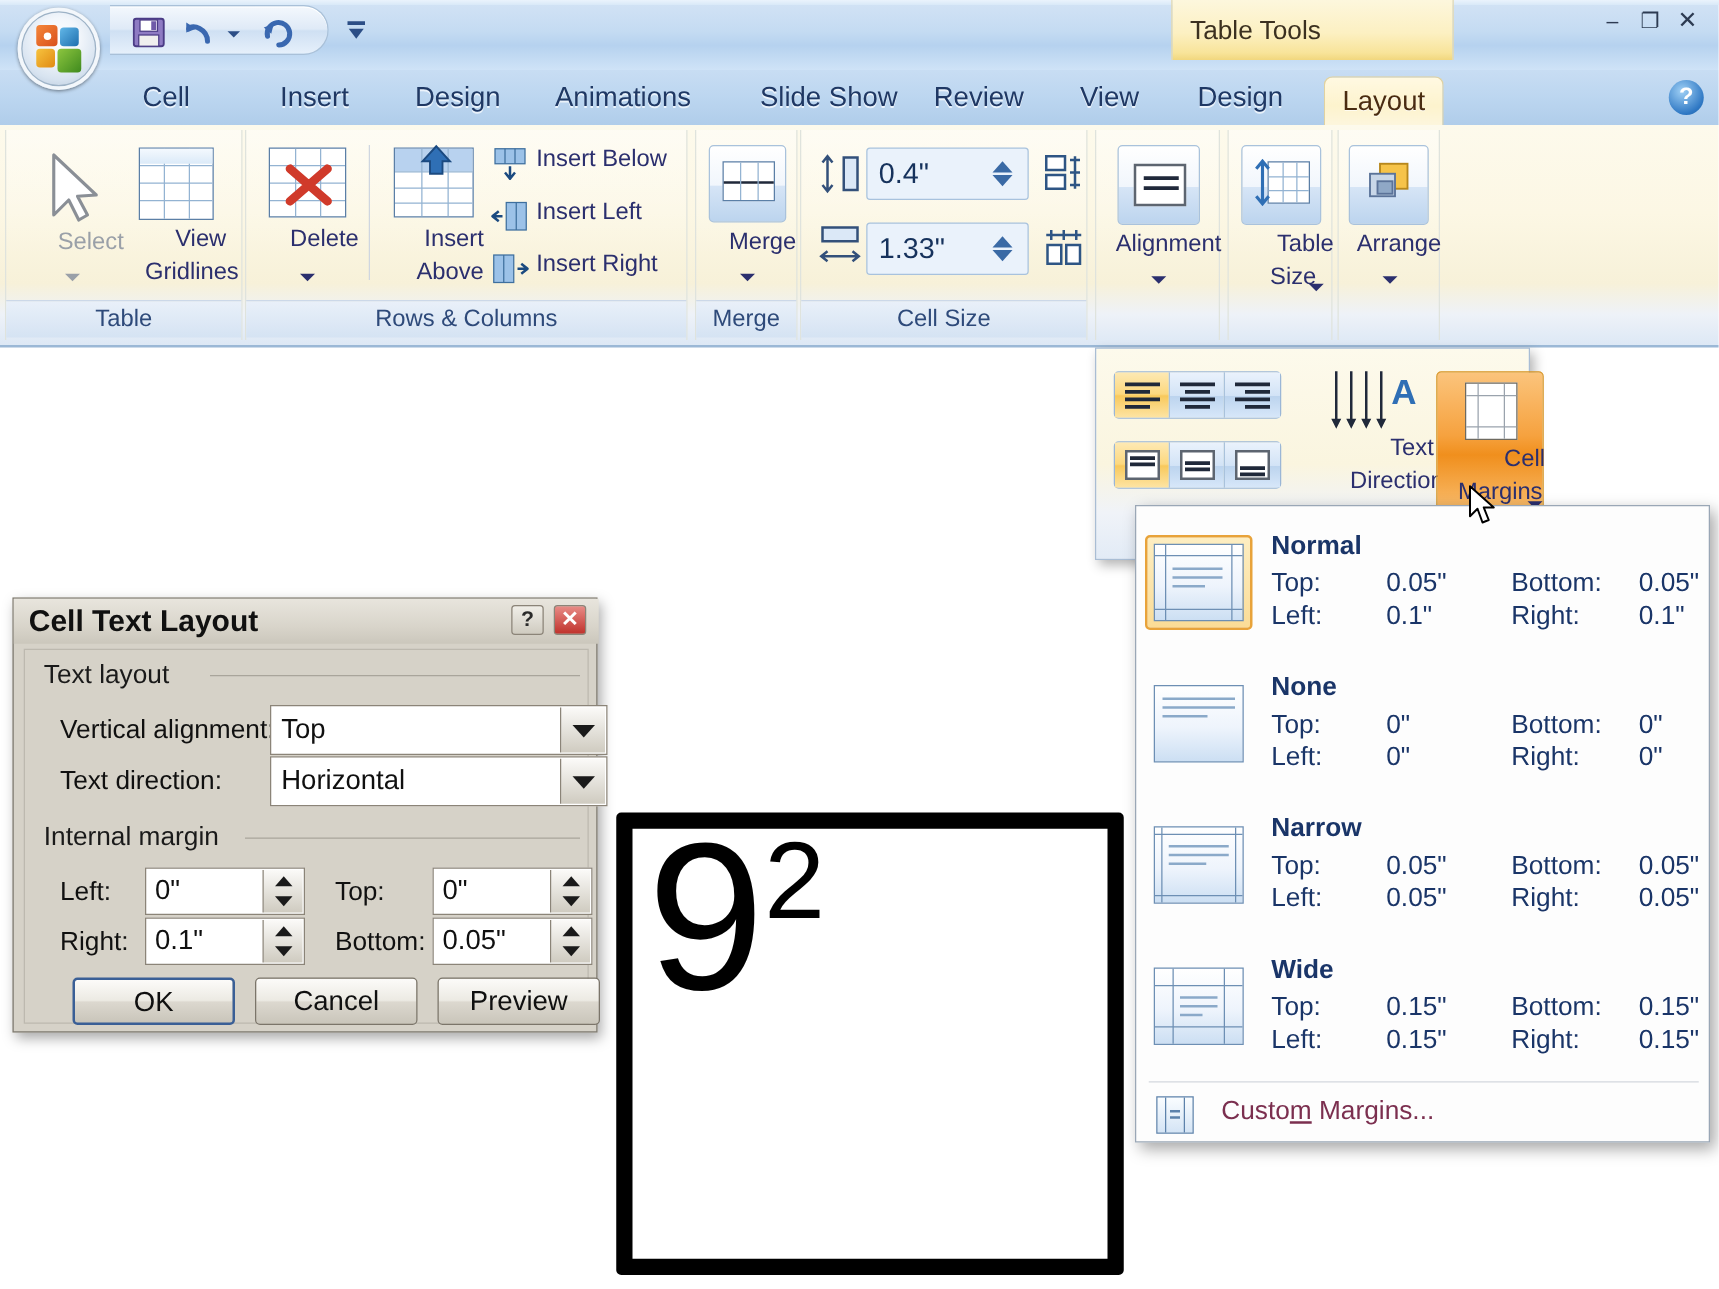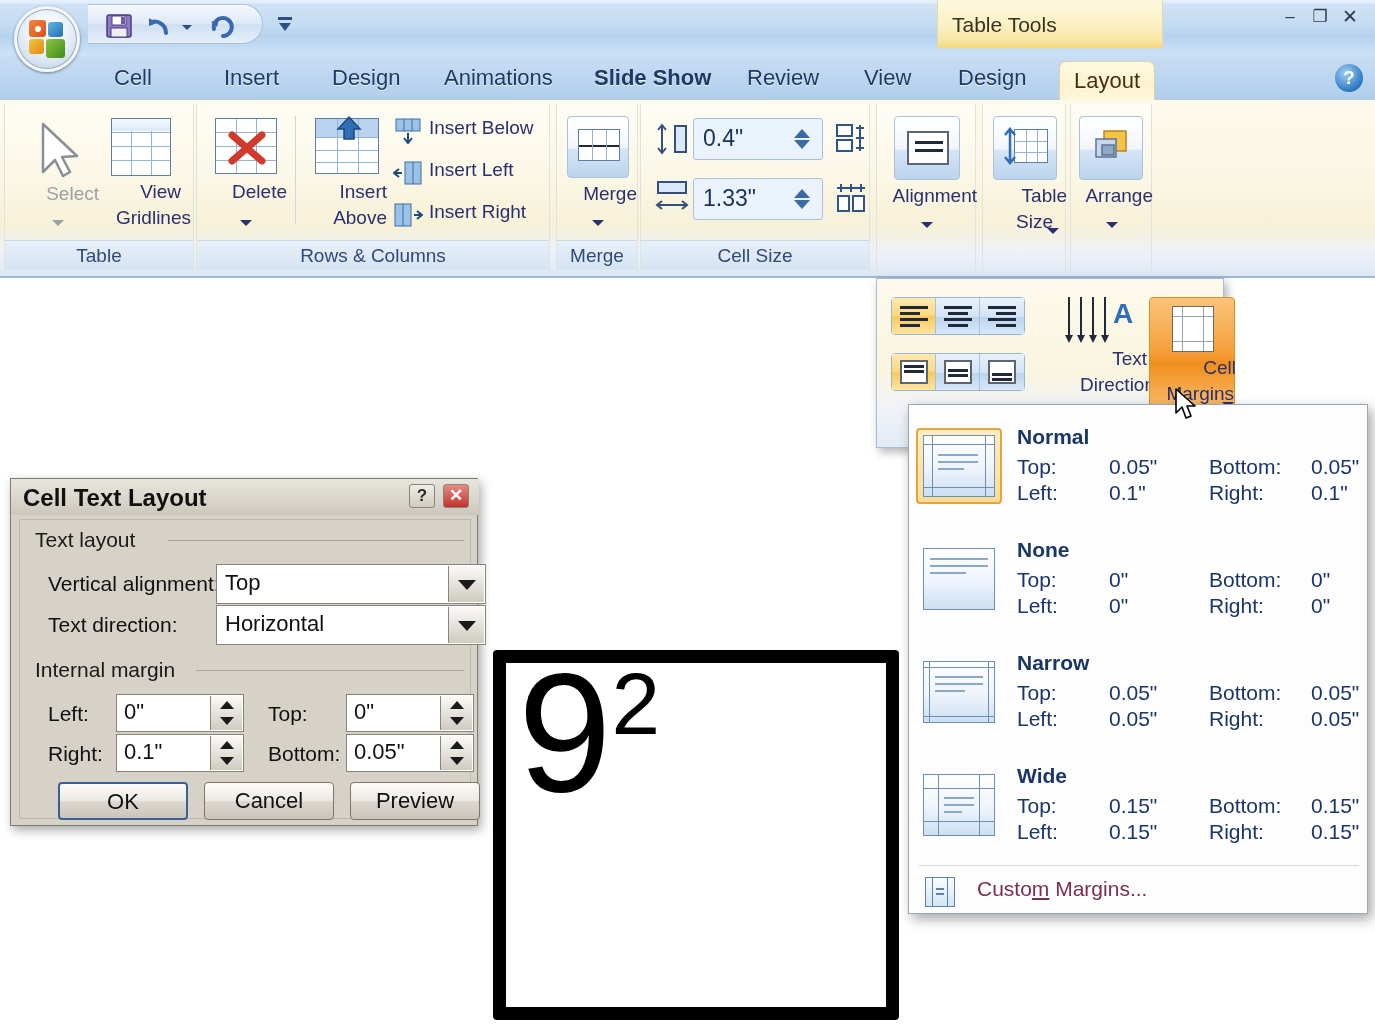--- a/index.html
+++ b/index.html
@@ -323,21 +323,21 @@
       <div class="wb wb-max">❐</div>
       <div class="wb wb-close">✕</div>
     </div>
   </div>
 
   <div class="tabbar">
     <div class="tab" style="left:100px;">Cell</div>
     <div class="tab" style="left:210px;">Insert</div>
     <div class="tab" style="left:318px;">Design</div>
     <div class="tab" style="left:430px;">Animations</div>
-    <div class="tab" style="left:580px;font-weight:bold;">Slide Show</div>
+    <div class="tab" style="left:594px;">Slide Show</div>
     <div class="tab" style="left:733px;">Review</div>
     <div class="tab" style="left:850px;">View</div>
     <div class="tab" style="left:944px;">Design</div>
     <div class="tab active" style="left:1059px; top:5px; height:39px; line-height:37px;">Layout</div>
     <div class="help-icon">?</div>
   </div>
 
   <div class="ribbon">
 
     <div class="rgroup" style="left:4px; width:190px;">

